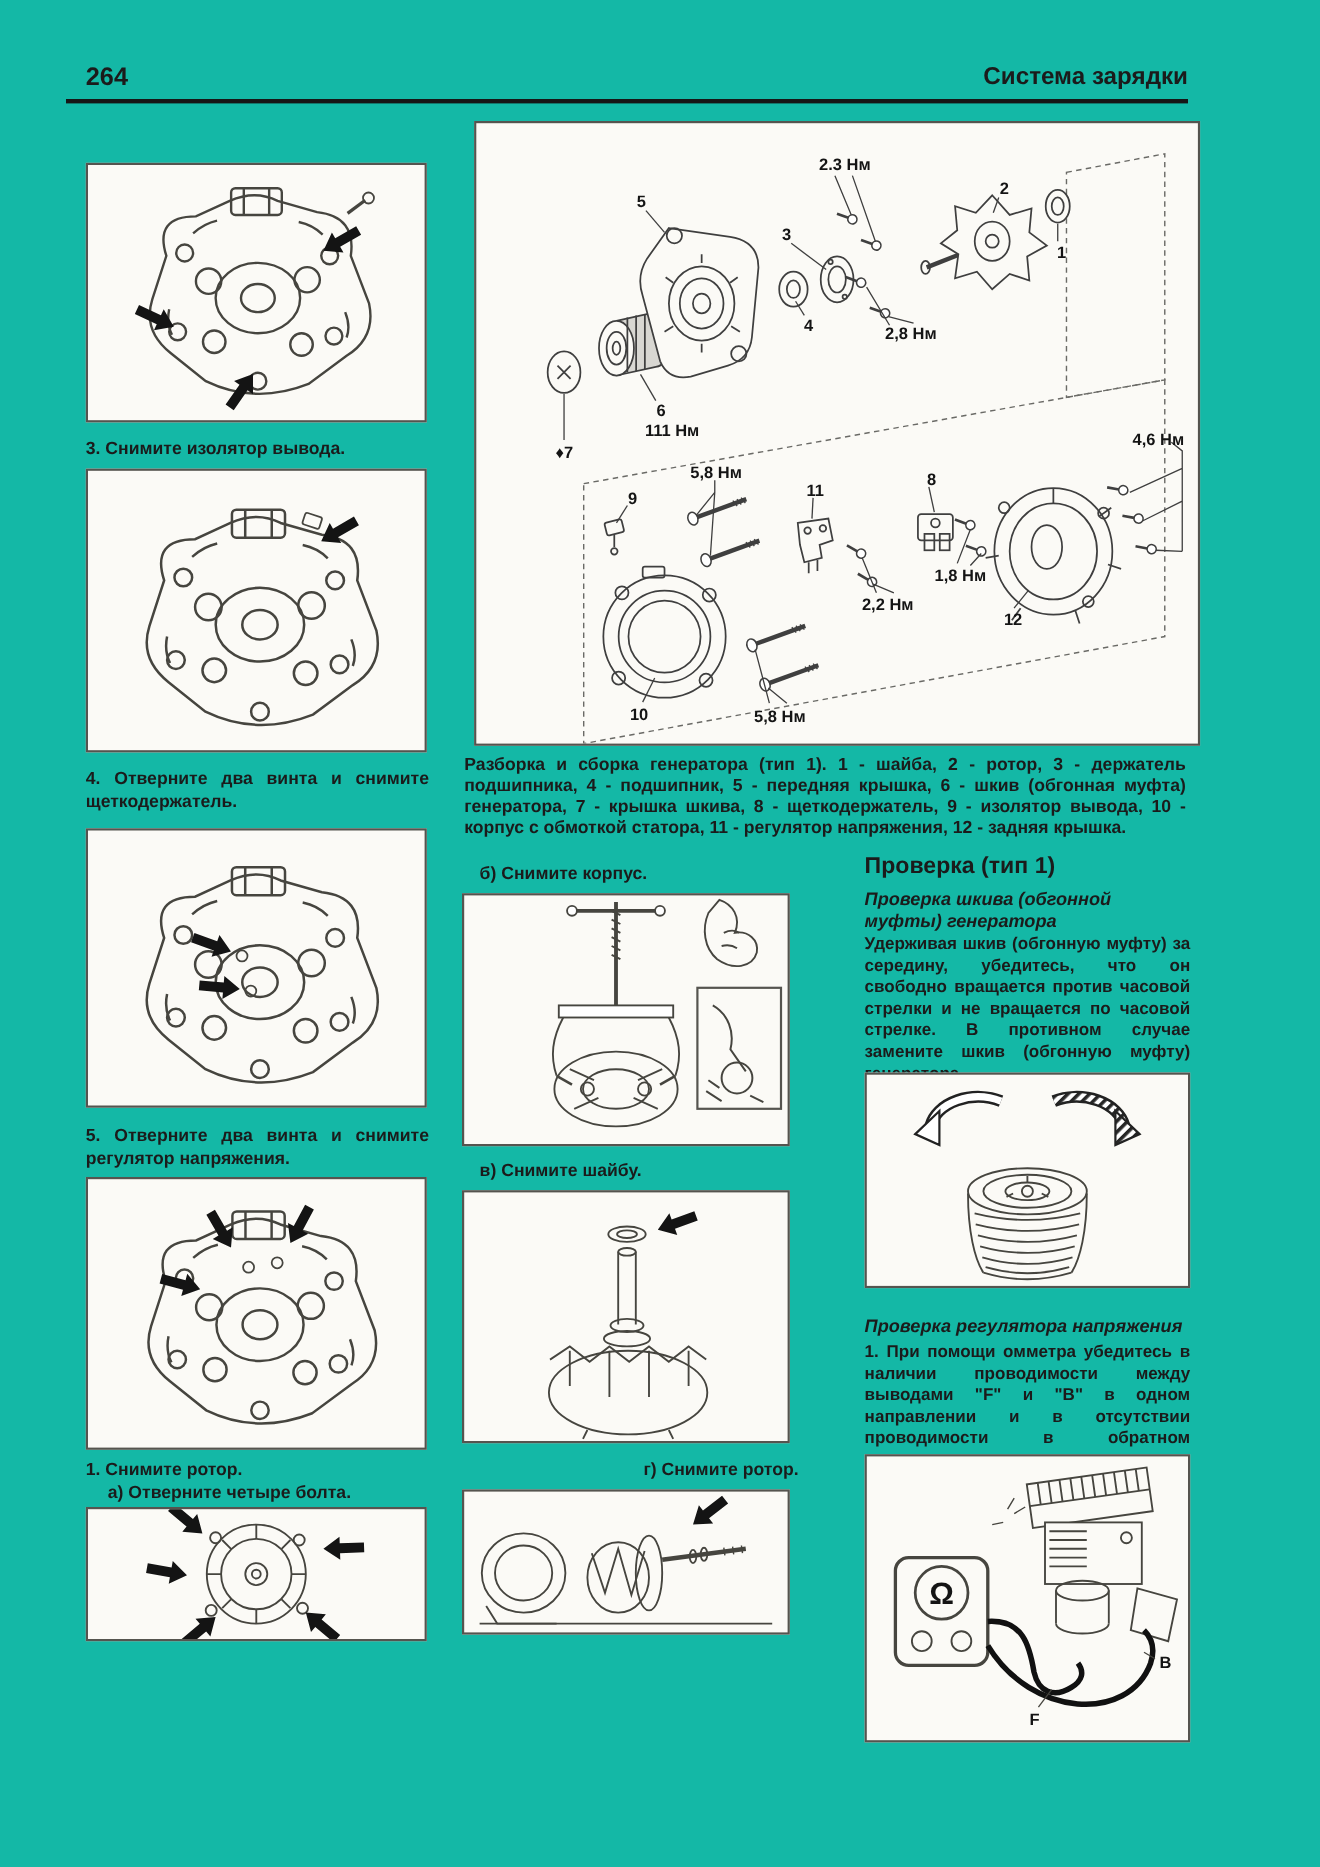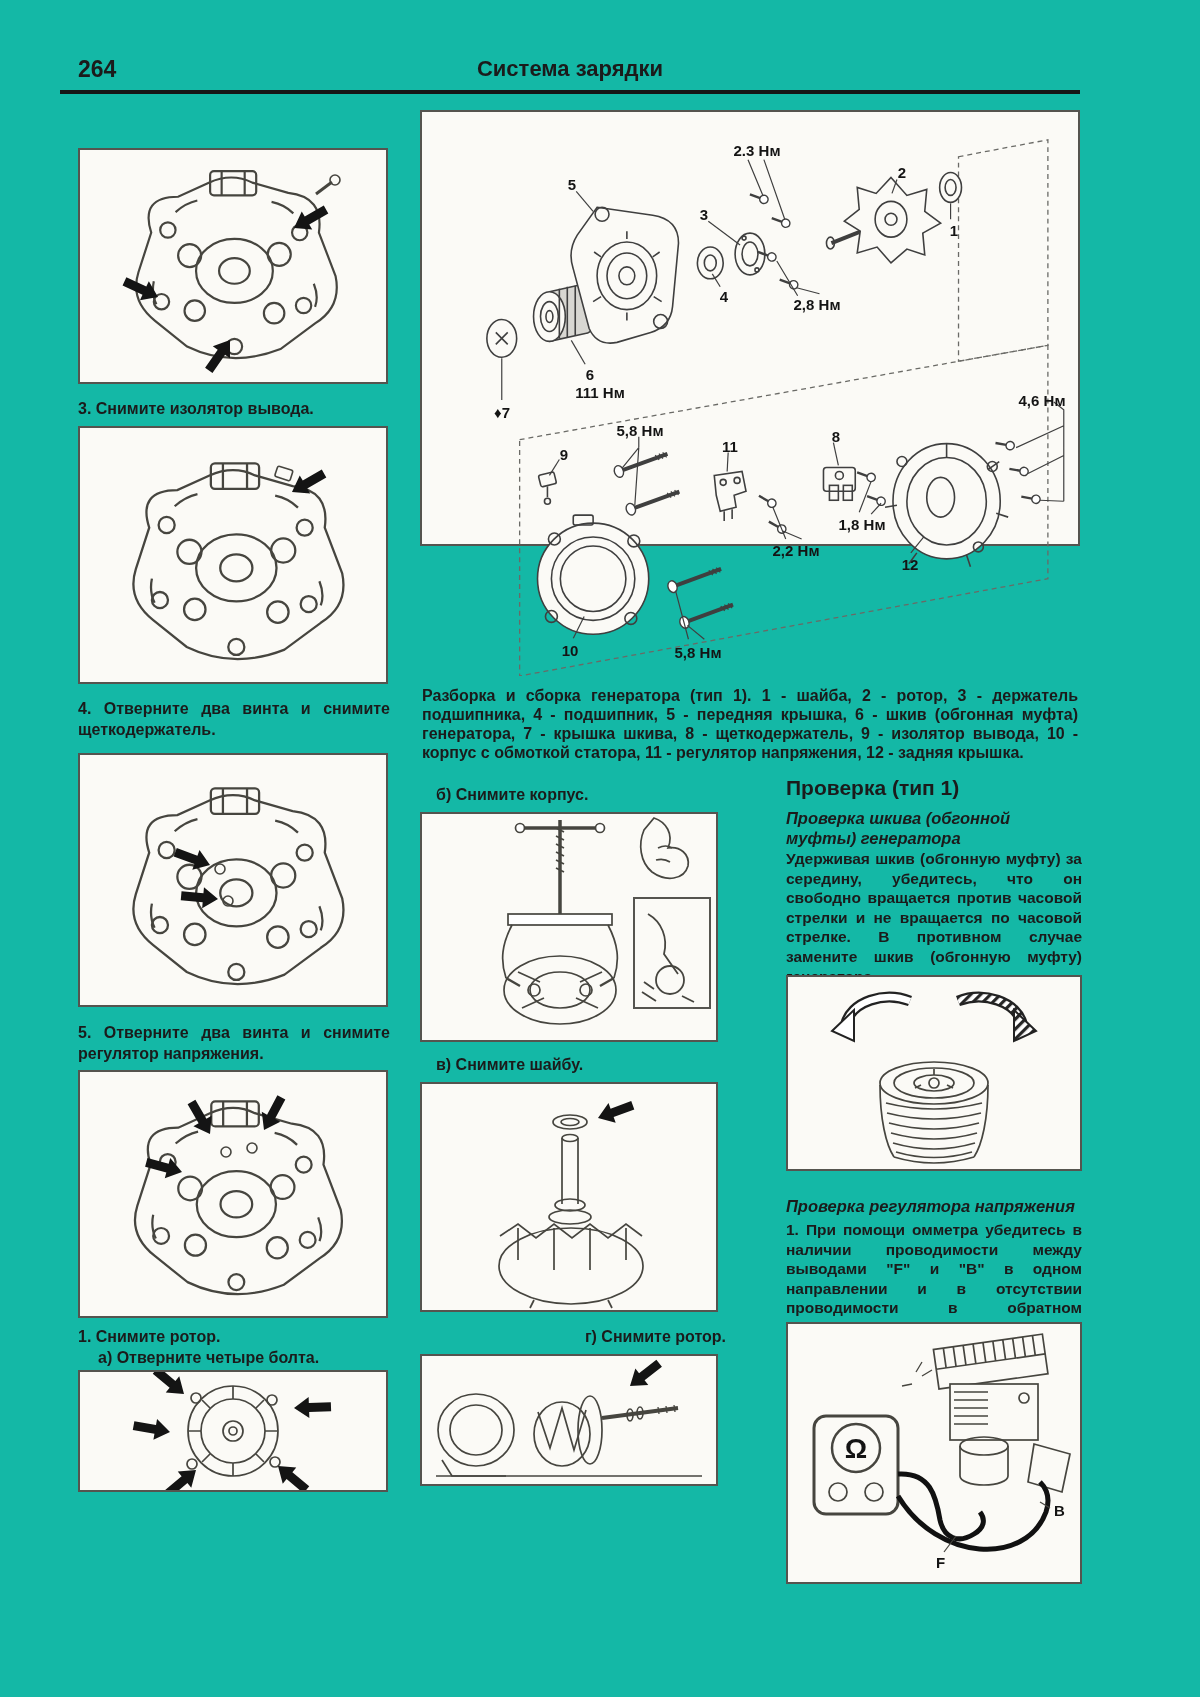--- a/index.html
+++ b/index.html
@@ -1,21 +1,21 @@
 <!DOCTYPE html>
 <html><head>
 <meta charset="utf-8">
 <style>
   * { box-sizing: border-box; margin: 0; padding: 0; }
   body { background:#dcdad5; font-family:"Liberation Sans","DejaVu Sans",sans-serif; }
   .page { position:relative; width:1200px; height:1697px; margin:0 auto;
           background:#14b8a6; color:#1b1b1b; overflow:hidden; }
   .abs { position:absolute; }
   .pagenum { font-size:23px; font-weight:700; }
-  .htitle  { font-size:22px; font-weight:700; text-align:center; }
+  .htitle  { font-size:22px; font-weight:700; text-align:right; }
   .rule    { background:#161616; height:4px; }
   .step    { font-size:16px; line-height:21px; font-weight:600; text-align:justify; }
   .indent  { padding-left:20px; }
   .figure  { border:2px solid #55544f; background:#fbfaf6; }
   .caption { font-size:16px; line-height:19px; font-weight:700; text-align:justify; }
   .h2   { font-size:21px; font-weight:700; }
   .h3   { font-size:16.5px; line-height:20px; font-weight:700; font-style:italic; }
   .para { font-size:15.5px; line-height:19.6px; font-weight:600; text-align:justify; }
   .dlabel { position:absolute; transform:translate(-50%,-50%); font-size:15px;
             font-weight:700; white-space:nowrap; color:#141414; }
@@ -136,21 +136,21 @@
           <circle cx="195" cy="90" r="5"></circle>
       </g>
       <use href="#g-arrow" transform="translate(104,22) rotate(40)"></use>
       <use href="#g-arrow" transform="translate(90,60) rotate(10)"></use>
       <use href="#g-arrow" transform="translate(116,98) rotate(-40)"></use>
       <use href="#g-arrow" transform="translate(198,94) rotate(-140)"></use>
       <use href="#g-arrow" transform="translate(214,36) rotate(178)"></use>
     </svg>
   </div>
 
-  <div class="abs figure" style="left:420px; top:110px; width:660px; height:436px;">
+  <div class="abs figure" style="left:431px; top:110px; width:660px; height:568px;">
     <svg class="abs" style="left:0;top:0;" viewBox="0 0 660 568" width="656" height="564">
       <g fill="none" stroke="#6a6a66" stroke-width="1.3" stroke-dasharray="5 4">
         <path d="M98,330 L630,235 L630,470 L98,568 Z"></path>
         <path d="M540,45 L630,28 L630,235 L540,251 Z"></path>
       </g>
       <g fill="none" stroke="#3f3f3f" stroke-width="1.6">
 
         <ellipse cx="80" cy="228" rx="15" ry="19"></ellipse>
         <path d="M74,222 L86,234 M86,222 L74,234"></path>
 

